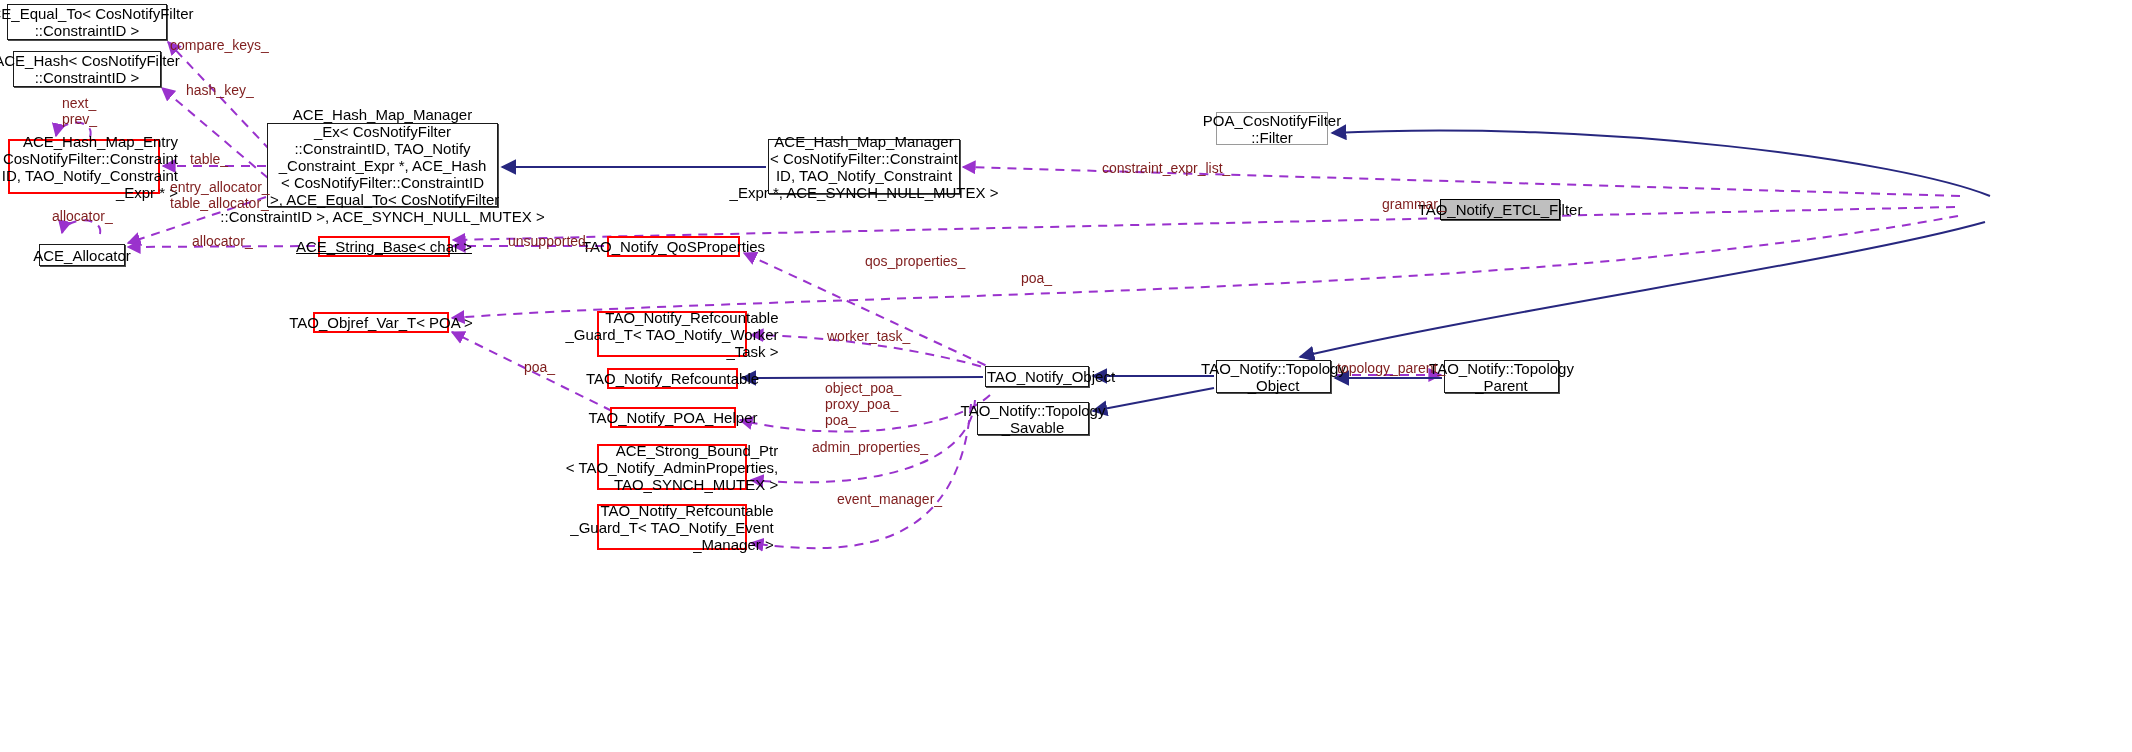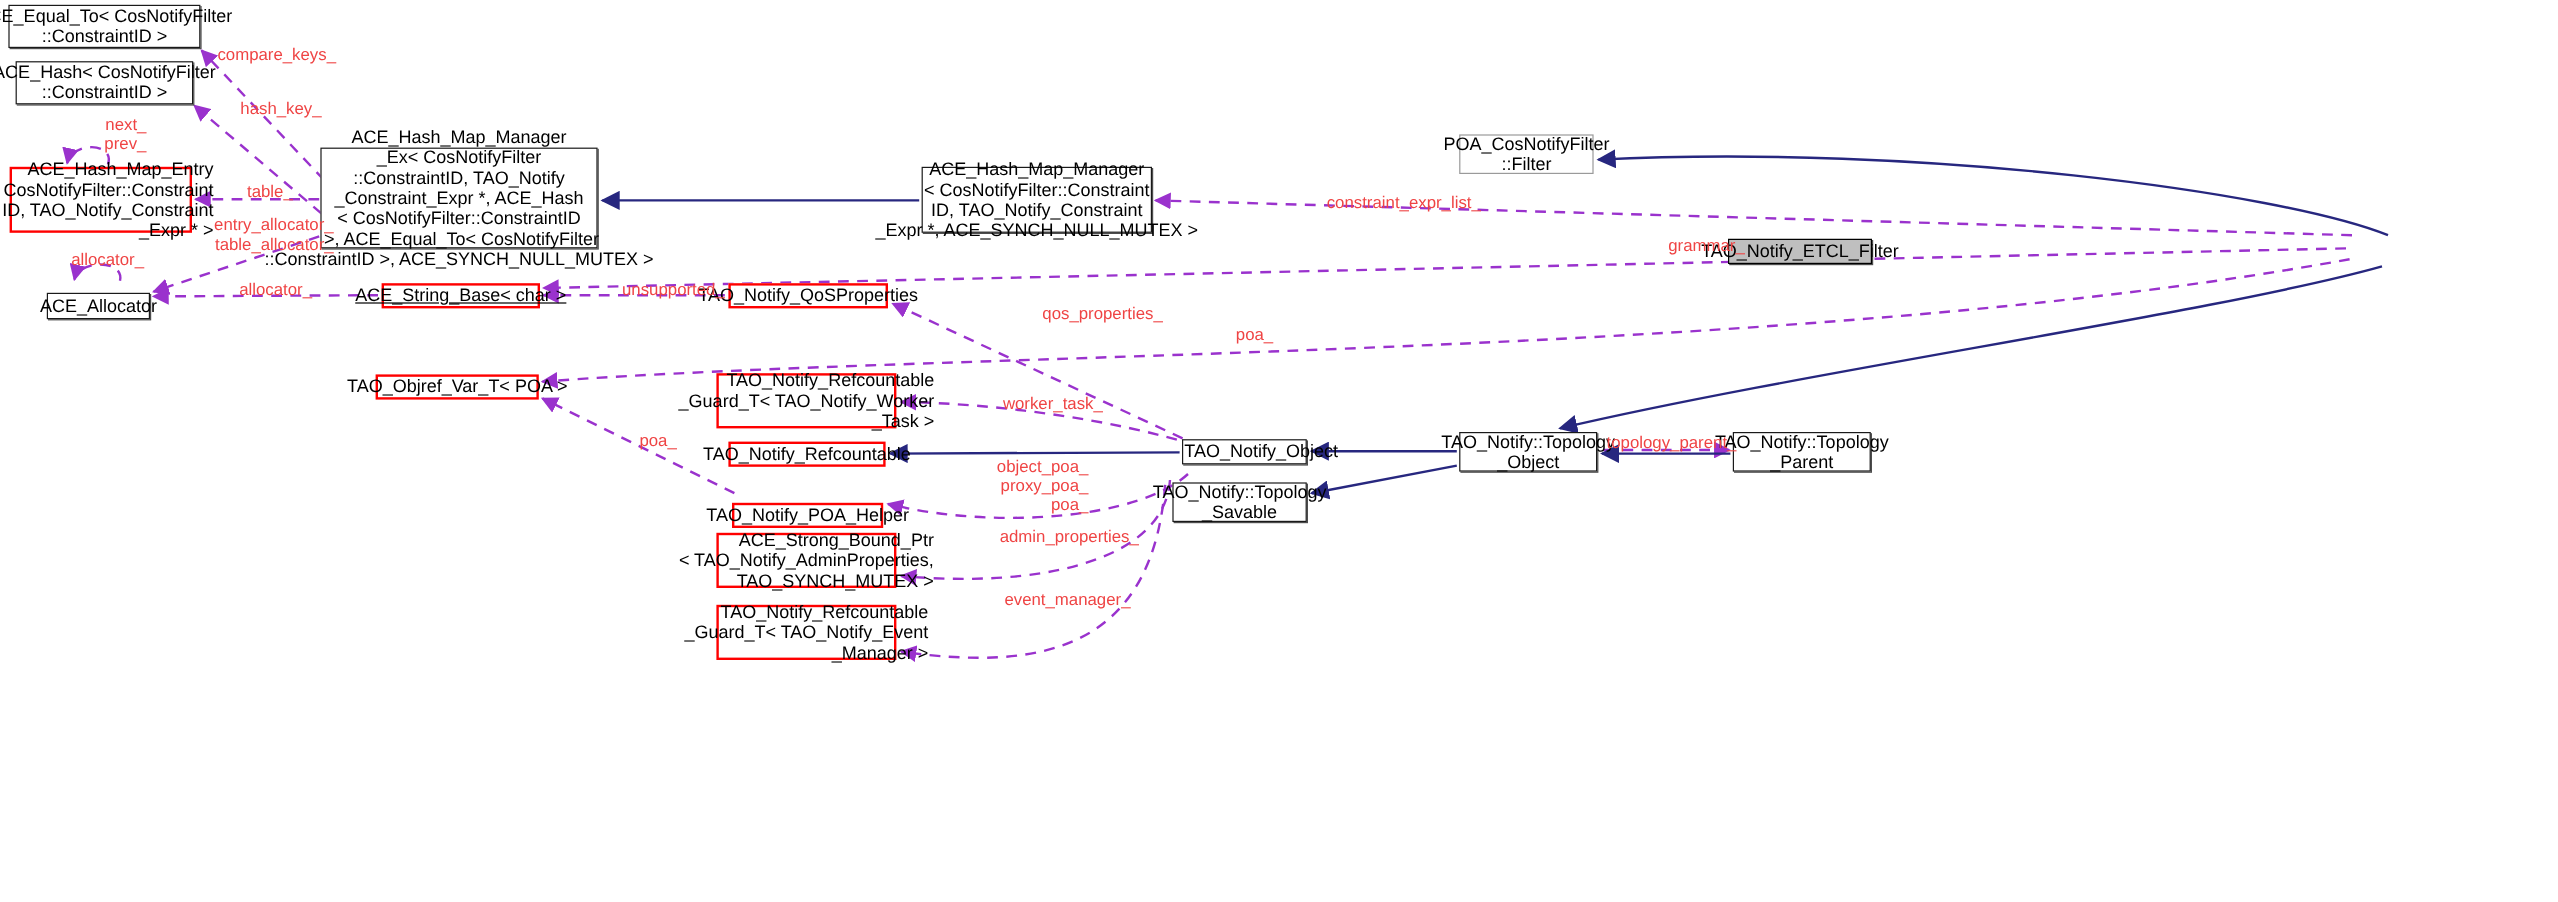--- a/index.html
+++ b/index.html
@@ -48,22 +48,22 @@
   .node.gray   { border: 1px solid #9a9a9a; }
   .node.current{
     border: 1px solid #000000;
     background: #bfbfbf;
     box-shadow: 1px 1px 0 0 #4d4d4d;
   }
   .edge-label {
     position: absolute;
     font-size: 14px;
     line-height: 16px;
-    color: #ef4444;
-    text-align: right;
+    color: #7f1d1d;
+    text-align: left;
     white-space: pre;
     background: transparent;
     z-index: 4;
   }
 </style>
 </head>
 <body>
 
 <div id="diagram">
 
@@ -158,21 +158,21 @@
       <div class="node red" style="left: 313px; top: 312px; width: 136px; height: 21px;">TAO_Objref_Var_T&lt; POA &gt;</div>
       <div class="node black" style="left: 768px; top: 139px; width: 192px; height: 55px;">ACE_Hash_Map_Manager
 &lt; CosNotifyFilter::Constraint
 ID, TAO_Notify_Constraint
 _Expr *, ACE_SYNCH_NULL_MUTEX &gt;</div>
       <div class="node red" style="left: 607px; top: 236px; width: 133px; height: 21px;">TAO_Notify_QoSProperties</div>
       <div class="node red" style="left: 597px; top: 311px; width: 150px; height: 46px;">TAO_Notify_Refcountable
 _Guard_T&lt; TAO_Notify_Worker
 _Task &gt;</div>
       <div class="node red" style="left: 607px; top: 368px; width: 131px; height: 21px;">TAO_Notify_Refcountable</div>
-      <div class="node red" style="left: 610px; top: 407px; width: 126px; height: 21px; margin-top: 12px;">TAO_Notify_POA_Helper</div>
+      <div class="node red" style="left: 610px; top: 407px; width: 126px; height: 21px;">TAO_Notify_POA_Helper</div>
       <div class="node red" style="left: 597px; top: 444px; width: 150px; height: 46px;">ACE_Strong_Bound_Ptr
 &lt; TAO_Notify_AdminProperties,
  TAO_SYNCH_MUTEX &gt;</div>
       <div class="node red" style="left: 597px; top: 504px; width: 150px; height: 46px;">TAO_Notify_Refcountable
 _Guard_T&lt; TAO_Notify_Event
 _Manager &gt;</div>
       <div class="node black" style="left: 985px; top: 366px; width: 104px; height: 21px; padding-left: 33px;">TAO_Notify_Object</div>
       <div class="node black" style="left: 977px; top: 402px; width: 112px; height: 33px;">TAO_Notify::Topology
 _Savable</div>
       <div class="node black" style="left: 1216px; top: 360px; width: 115px; height: 33px;">TAO_Notify::Topology
@@ -197,18 +197,18 @@
       <div class="edge-label" style="left: 508px; top: 233px; width: 96px;">unsupported_</div>
       <div class="edge-label" style="left: 1102px; top: 160px; width: 132px;">constraint_expr_list_</div>
       <div class="edge-label" style="left: 1382px; top: 196px; width: 72px;">grammar_</div>
       <div class="edge-label" style="left: 821px; top: 253px; width: 104px; margin-left: 44px;">qos_properties_</div>
       <div class="edge-label" style="left: 1021px; top: 270px; width: 40px;">poa_</div>
       <div class="edge-label" style="left: 524px; top: 359px; width: 40px;">poa_</div>
       <div class="edge-label" style="left: 827px; top: 328px; width: 92px;">worker_task_</div>
       <div class="edge-label" style="left: 825px; top: 380px; width: 82px;">object_poa_
 proxy_poa_
 poa_</div>
-      <div class="edge-label" style="left: 812px; top: 439px; width: 116px; margin-left: 21px;">admin_properties_</div>
+      <div class="edge-label" style="left: 812px; top: 439px; width: 116px;">admin_properties_</div>
       <div class="edge-label" style="left: 818px; top: 491px; width: 104px; margin-left: 19px;">event_manager_</div>
       <div class="edge-label" style="left: 1337px; top: 360px; width: 110px;">topology_parent_</div>
     </div>
 
 </div>
 
 </body></html>

